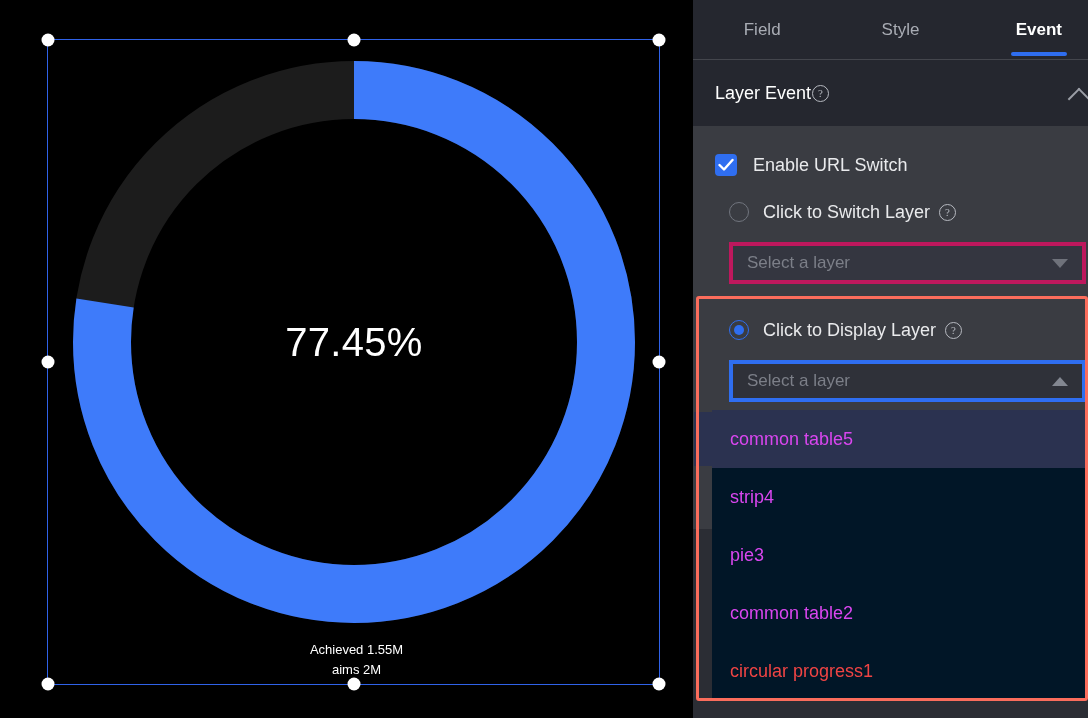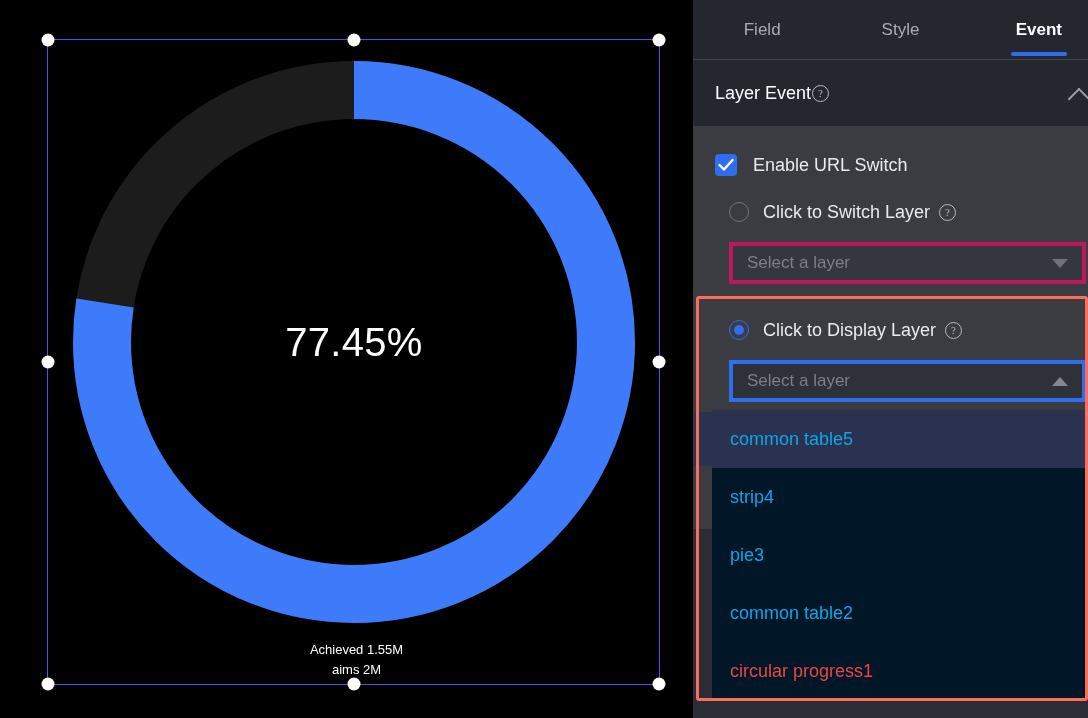--- a/index.html
+++ b/index.html
@@ -273,21 +273,21 @@
     left: 694px; top: 412px;
     width: 20px; height: 54px;
     background: #2b3250;
     z-index: 29;
   }
   .dd-item {
     height: 58px;
     display: flex; align-items: center;
     padding: 0 0 0 18px;
     font-size: 18px;
-    color: #0ea5e9;
+    color: #d946ef;
     cursor: pointer;
   }
   .dd-item.highlighted { background: #2b3250; }
   .dd-item.disabled { color: #ef4444; cursor: default; }
 </style>
 </head>
 <body>
 
 <div class="app">
 

